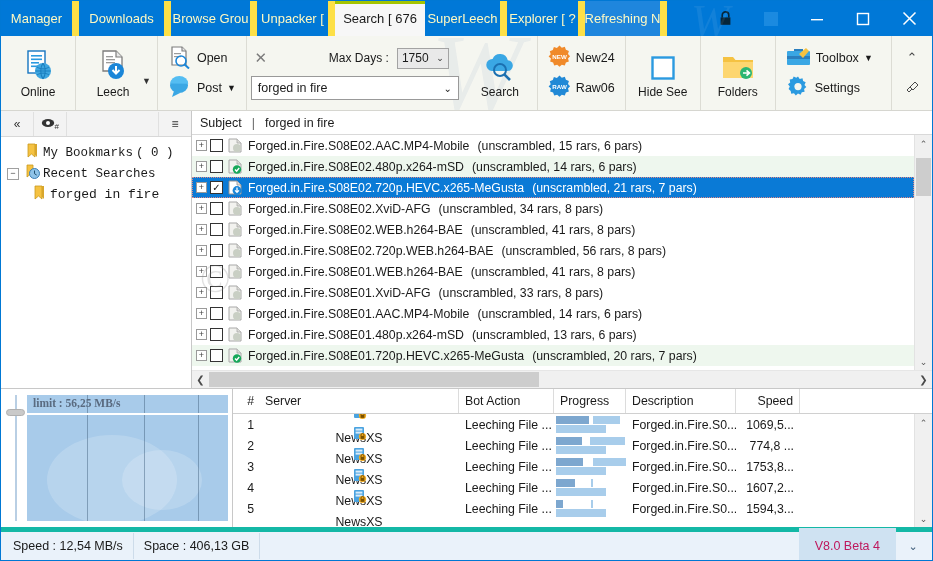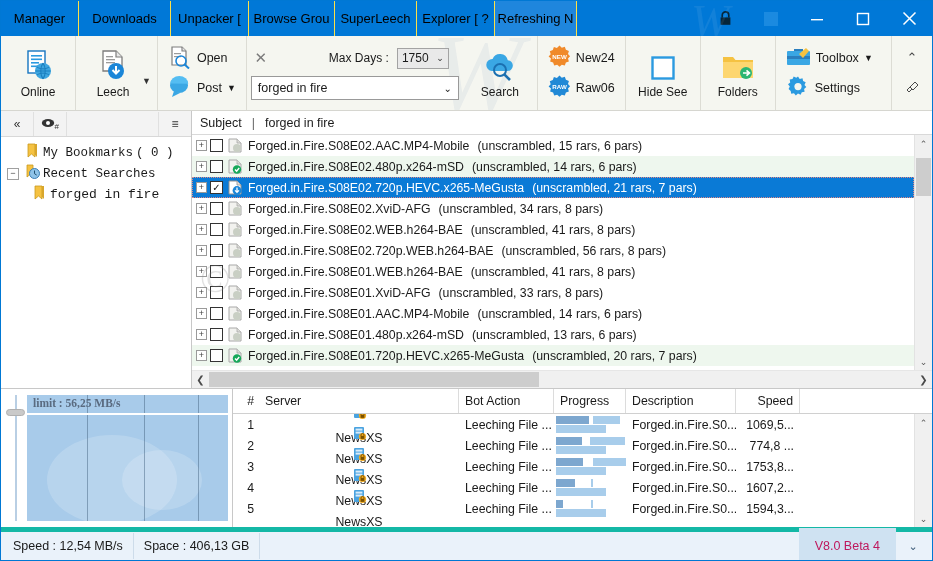--- a/index.html
+++ b/index.html
@@ -31,26 +31,26 @@
     background: #0078d7;
     display: flex;
     align-items: stretch;
     flex: 0 0 auto;
     position: relative;
   }
   .tab {
     display: flex;
     align-items: center;
     justify-content: center;
-    color: #000000;
+    color: #fef9c3;
     font-size: 13px;
     padding: 0 9px;
     white-space: nowrap;
     overflow: hidden;
-    border-right: 1px solid #fde047;
+    border-right: 7px solid #fde047;
     position: relative;
     cursor: default;
     max-width: 92px;
     box-sizing: border-box;
   }
   .tab.t-manager { width: 78px; max-width: 78px; }
   .tab.t-downloads { width: 92px; max-width: 92px; }
   .tab.t-unpacker { width: 78px; max-width: 78px; }
   .tab.t-browse { width: 86px; max-width: 86px; }
   .tab.t-super { width: 82px; max-width: 82px; }
@@ -562,25 +562,28 @@
 
 <div class="app">
 
   <div class="titlebar">
     <div class="tab t-manager">
         <span>Manager</span>
       </div>
     <div class="tab t-downloads">
         <span>Downloads</span>
       </div>
+    <div class="tab t-browse">
+        <span>Browse Grou</span>
+      </div>
     <div class="tab t-unpacker">
         <span>Unpacker [ </span>
       </div>
-    <div class="tab t-browse">
-        <span>Browse Grou</span>
+    <div class="tab active">
+        <span>Search [ 676</span>
       </div>
     <div class="tab t-super">
         <span>SuperLeech</span>
       </div>
     <div class="tab t-explorer">
         <span>Explorer [ ?</span>
       </div>
     <div class="tab t-refresh">
         <span>Refreshing N</span>
       </div>

